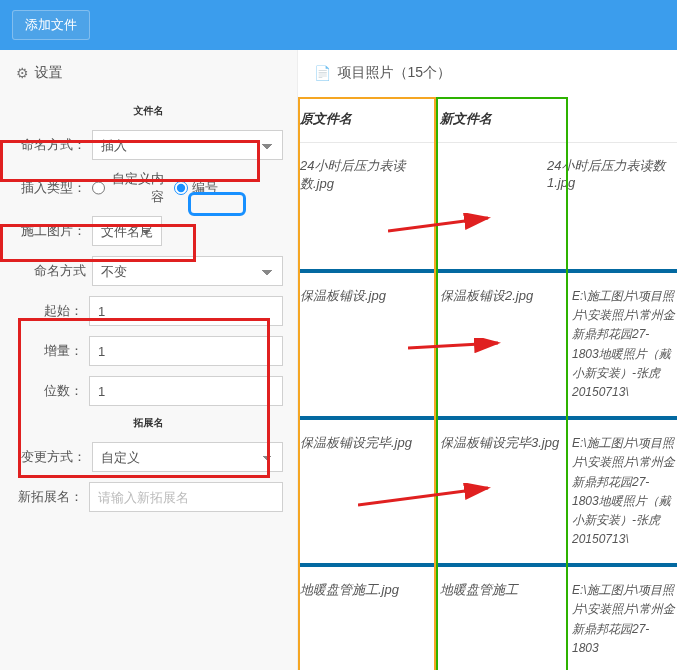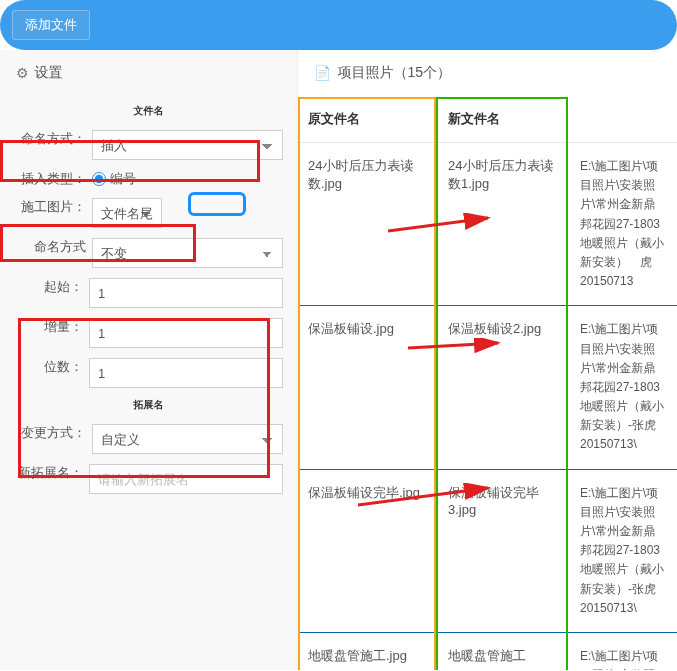--- a/index.html
+++ b/index.html
@@ -1,59 +1,59 @@
 <!DOCTYPE html>
 <html><head>
 <meta charset="utf-8">
 <style>
 * { box-sizing: border-box; margin: 0; padding: 0; }
 body { font-family: "Microsoft YaHei", Arial, sans-serif; font-size: 13px; color: #333; background: #fff; width: 677px; height: 671px; overflow: hidden; }
 
-.toolbar { background: #3b9ded; padding: 10px 12px; display: flex; gap: 12px; border-radius: 25px; }
+.toolbar { background: #3b9ded; padding: 10px 12px; display: flex; gap: 12px; }
 .btn { padding: 5px 12px; border: none; border-radius: 3px; font-size: 13px; cursor: pointer; }
 .btn-primary { background: #4da3e8; color: #fff; border: 1px solid rgba(255,255,255,0.3); }
 .btn-warning { background: #ff9e2c; color: #fff; }
 
 .main { display: flex; height: 620px; }
 .left { width: 298px; background: #f8f8f8; border-right: 1px solid #eee; }
 .right { flex: 1; overflow: hidden; }
 
 .panel-head { padding: 14px 16px; font-size: 14px; color: #555; display: flex; align-items: center; gap: 6px; }
 .gear { color: #777; }
 
 .pad { padding: 0 14px 14px 14px; position: relative; }
 
 .section-title { text-align: center; font-weight: bold; font-size: 10px; margin: 8px 0 12px 0; color: #333; }
 
-.row { display: flex; align-items: flex-start; margin-bottom: 10px; }
+.row { display: flex; align-items: center; margin-bottom: 10px; }
 .row label { width: 72px; text-align: right; color: #555; margin-right: 6px; }
 .select, .text-input { flex: 1; height: 30px; border: 1px solid #d0d0d0; background: #fff; padding: 7px 8px; font-size: 13px; color: #555; }
 .select.narrow { width: 70px; flex: none; }
 .select { appearance: none; background-image: linear-gradient(45deg, transparent 50%, #888 50%), linear-gradient(135deg, #888 50%, transparent 50%); background-position: calc(100% - 15px) 13px, calc(100% - 10px) 13px; background-size: 5px 5px, 5px 5px; background-repeat: no-repeat; }
 
 .radio-group { display: flex; align-items: center; gap: 4px; }
 .radio-opt { display: flex; align-items: center; gap: 4px; }
 .radio-opt input { width: 14px; height: 14px; accent-color: #1890ff; }
 
 
 .hbox { position: absolute; border: 3px solid #e02020; pointer-events: none; z-index: 50; }
 
 
 .bcircle { position: absolute; border: 3px solid #1890ff; border-radius: 6px; pointer-events: none; z-index: 50; }
 
 
 .table-wrap { padding: 0; }
 .thead { display: flex; border-bottom: 1px solid #e8e8e8; font-weight: bold; font-size: 13px; color: #333; }
-.thead > div, .trow > div { padding: 14px 10px; }
+.thead > div, .trow > div { padding: 14px 2px; font-style: italic; }
 .col1 { width: 140px; }
 .col2 { width: 132px; }
 .col3 { flex: 1; }
 
 .tbody { position: relative; }
-.trow { display: flex; border-bottom: 1px solid #0369a1; font-size: 13px; color: #555; min-height: 130px; justify-content: space-between; }
+.trow { display: flex; border-bottom: 4px solid #0369a1; font-size: 13px; color: #555; min-height: 130px; justify-content: space-between; }
 .trow .col3 { font-size: 12px; line-height: 1.6; }
 
 
 .col-outline { position: absolute; border: 2px solid; pointer-events: none; z-index: 40; }
 .orange { border-color: #f5a623; }
 .green { border-color: #2db200; }
 
 
 .arrow { position: absolute; z-index: 45; pointer-events: none; }
 .arrow svg { display: block; }
@@ -77,20 +77,24 @@
       <div class="section-title">文件名</div>
 
       <div class="row">
         <label>命名方式：</label>
         <select class="select"><option>插入</option></select>
       </div>
 
       <div class="row">
         <label>插入类型：</label>
         <div class="radio-group">
+          <label class="radio-opt">
+            <input type="radio" name="it" style="">
+            <span>自定义内容</span>
+          </label>
           <label class="radio-opt">
             <input type="radio" name="it" checked="" style="">
             <span>编号</span>
           </label>
         </div>
       </div>
 
       <div class="row">
         <label>施工图片：</label>
         <select class="select narrow"><option>文件名尾</option></select>
@@ -140,21 +144,20 @@
     </div>
     <div class="table-wrap">
       <div class="thead">
         <div class="col1">原文件名</div>
         <div class="col2">新文件名</div>
       </div>
       <div class="tbody">
         <div class="trow">
           <div class="col1">24小时后压力表读数.jpg</div>
           <div class="col2">24小时后压力表读数1.jpg</div>
-          <div class="col3">E:\施工图片\项目照片\安装照片\常州金新鼎邦花园27-1803地暖照片（戴小新安装）　虎20150713</div>
         </div>
         <div class="trow">
           <div class="col1">保温板铺设.jpg</div>
           <div class="col2">保温板铺设2.jpg</div>
           <div class="col3">E:\施工图片\项目照片\安装照片\常州金新鼎邦花园27-1803地暖照片（戴小新安装）-张虎20150713\</div>
         </div>
         <div class="trow">
           <div class="col1">保温板铺设完毕.jpg</div>
           <div class="col2">保温板铺设完毕3.jpg</div>
           <div class="col3">E:\施工图片\项目照片\安装照片\常州金新鼎邦花园27-1803地暖照片（戴小新安装）-张虎20150713\</div>

